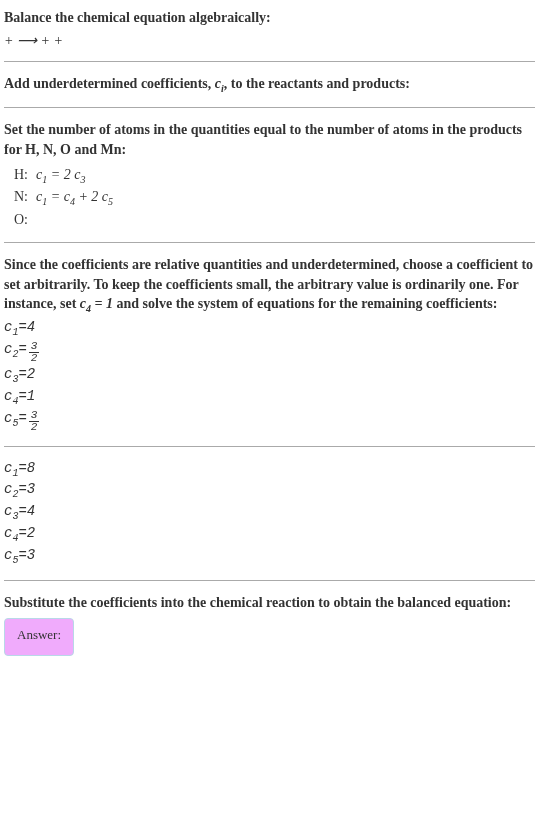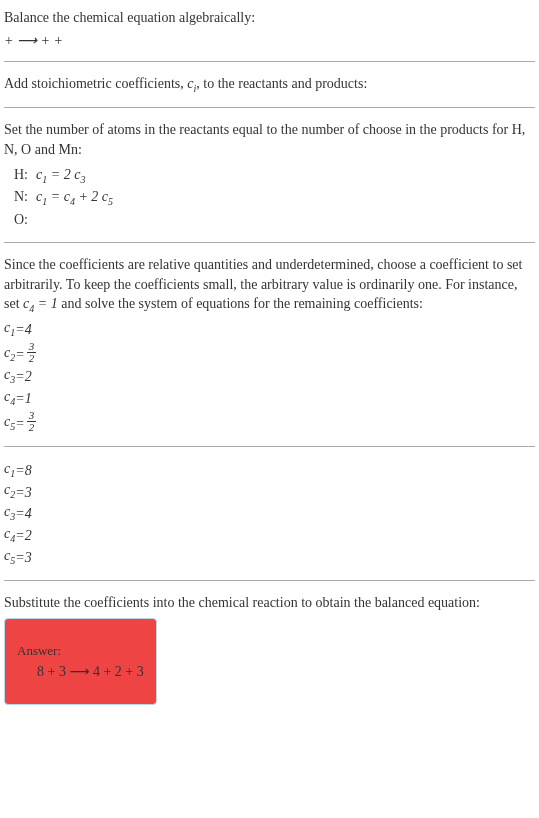--- a/index.html
+++ b/index.html
@@ -14,20 +14,21 @@
       background: #fff;
       padding: 8px 4px;
       width: 539px;
     }
     .section {
       margin-bottom: 4px;
     }
     .section-text {
       line-height: 1.4;
       margin-bottom: 2px;
+      font-weight: bold;
     }
     .hr {
       border: none;
       border-top: 1px solid #aaa;
       margin: 12px 0;
     }
     .equation-line {
       font-style: italic;
       margin: 4px 0;
     }
@@ -47,21 +48,22 @@
     .atoms-eq {
       font-style: italic;
     }
     .coeff-list {
       margin: 2px 0;
     }
     .coeff-row {
       font-style: italic;
       line-height: 1.4;
       display: flex;
-      align-items: flex-end;
+      align-items: flex-start;
+      font-family: Liberation Mono, monospace;
     }
     .frac {
       display: inline-flex;
       flex-direction: column;
       align-items: center;
       vertical-align: middle;
       font-size: 11px;
       line-height: 1;
       margin: 1px 2px;
     }
@@ -70,24 +72,24 @@
       padding: 0 2px;
     }
     .frac-den {
       padding: 0 2px;
     }
     sub {
       font-size: 10px;
       font-style: italic;
     }
     .answer-box {
-      background: #ef4444;
+      background: #f0abfc;
       border: 1px solid #b8d8e8;
       border-radius: 4px;
-      padding: 24px 12px;
+      padding: 8px 12px;
       display: inline-block;
       margin-top: 4px;
     }
     .answer-label {
       font-size: 13px;
       margin-bottom: 4px;
     }
     .answer-eq {
       padding-left: 20px;
     }
@@ -103,28 +105,28 @@
 
 <div class="section">
   <div class="section-text">Balance the chemical equation algebraically:</div>
   <div class="equation-line"> +  ⟶  +  + </div>
 </div>
 
 <hr class="hr">
 
 <div class="section">
   <div class="section-text">
-    <span>Add stoichiometric coefficients, </span><span class="italic-var"><span>c</span><sub>i</sub></span><span>, to the reactants and products:</span>
+    <span>Add underdetermined coefficients, </span><span class="italic-var"><span>c</span><sub>i</sub></span><span>, to the reactants and products:</span>
   </div>
 </div>
 
 <hr class="hr">
 
 <div class="section">
-  <div class="section-text">Set the number of atoms in the reactants equal to the number of choose in the products for H, N, O and Mn:</div>
+  <div class="section-text">Set the number of atoms in the quantities equal to the number of atoms in the products for H, N, O and Mn:</div>
   <div class="atoms-table">
     <div class="atoms-row">
       <div class="atoms-label">H:</div>
       <div class="atoms-eq"><span class="italic-var">c<sub>1</sub></span> = 2 <span class="italic-var">c<sub>3</sub></span></div>
     </div>
     <div class="atoms-row">
       <div class="atoms-label">N:</div>
       <div class="atoms-eq"><span class="italic-var">c<sub>1</sub></span> = <span class="italic-var">c<sub>4</sub></span> + 2 <span class="italic-var">c<sub>5</sub></span></div>
     </div>
     <div class="atoms-row">
@@ -165,15 +167,14 @@
     <div class="coeff-row"><span class="italic-var">c<sub>5</sub></span> = <span>3</span></div>
   </div>
 </div>
 
 <hr class="hr">
 
 <div class="section">
   <div class="section-text">Substitute the coefficients into the chemical reaction to obtain the balanced equation:</div>
   <div class="answer-box">
     <div class="answer-label">Answer:</div>
-    <div class="answer-eq">8  + 3  ⟶ 4  + 2  + 3</div>
   </div>
 </div>
 
 </body></html>

